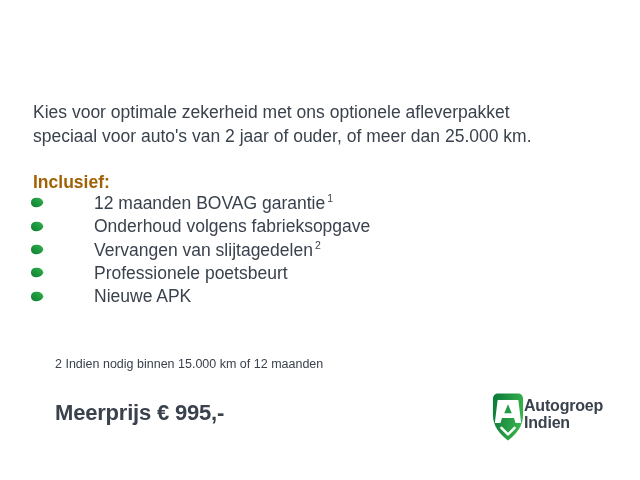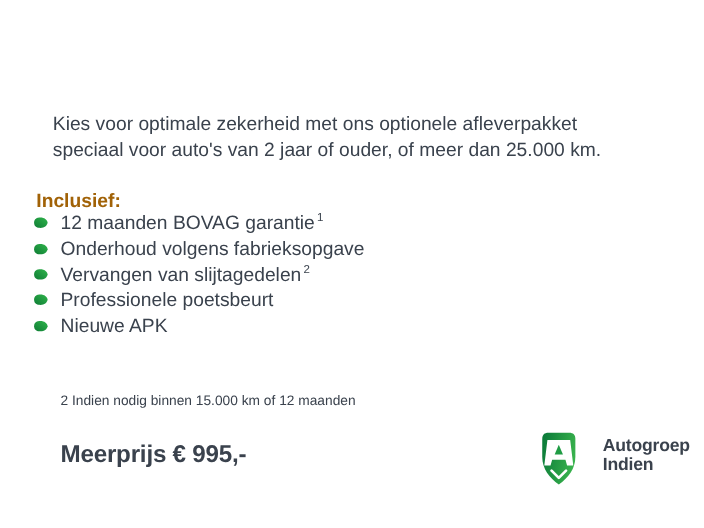--- a/index.html
+++ b/index.html
@@ -11,48 +11,48 @@
     overflow: hidden;
     color: #3a424d;
   }
   .heading {
     position: absolute; left: 33px; top: 60px;
     font-size: 30px; font-weight: bold; line-height: 36px;
     letter-spacing: -0.3px;
     color: #189a4d;
   }
   .intro {
-    position: absolute; left: 48px; top: 101px;
+    position: absolute; left: 33px; top: 101px;
     font-size: 17.5px; line-height: 23.5px;
     color: #3a424d;
   }
   .inclusief-label {
     position: absolute; left: 33px; top: 172px;
     font-size: 17.5px; font-weight: bold;
     color: #a16207;
   }
   .list { position: absolute; left: 30px; top: 191px; }
-  .row { display: flex; align-items: center; height: 23.4px; }
+  .row { display: flex; align-items: center; height: 23.4px; gap: 39px; }
   .bullet { width: 14px; height: 11px; margin-right: 11px; flex: 0 0 14px; }
   .item-text { font-size: 17.5px; color: #3a424d; white-space: nowrap; }
   .item-text sup { font-size: 10.5px; margin-left: 2px; }
   .footnotes {
     position: absolute; left: 55px; top: 356px;
     font-size: 12.5px; line-height: 17.5px;
     color: #3a424d;
   }
   .price {
     position: absolute; left: 55px; top: 400px;
     font-size: 22px; font-weight: bold; letter-spacing: -0.2px;
     color: #3a424d;
   }
   .logo { position: absolute; left: 492px; top: 392px; display: flex; align-items: flex-start; }
   .logo-shield { width: 32px; height: 50px; flex: 0 0 32px; }
   .logo-text {
-    margin-left: 24px; padding-top: 6px;
+    margin-left: 0; padding-top: 6px;
     font-size: 16px; font-weight: bold; line-height: 16.5px;
     letter-spacing: -0.2px; color: #3a424d;
   }
 </style>
 </head>
 <body>
 
 <div class="canvas">
 
 

